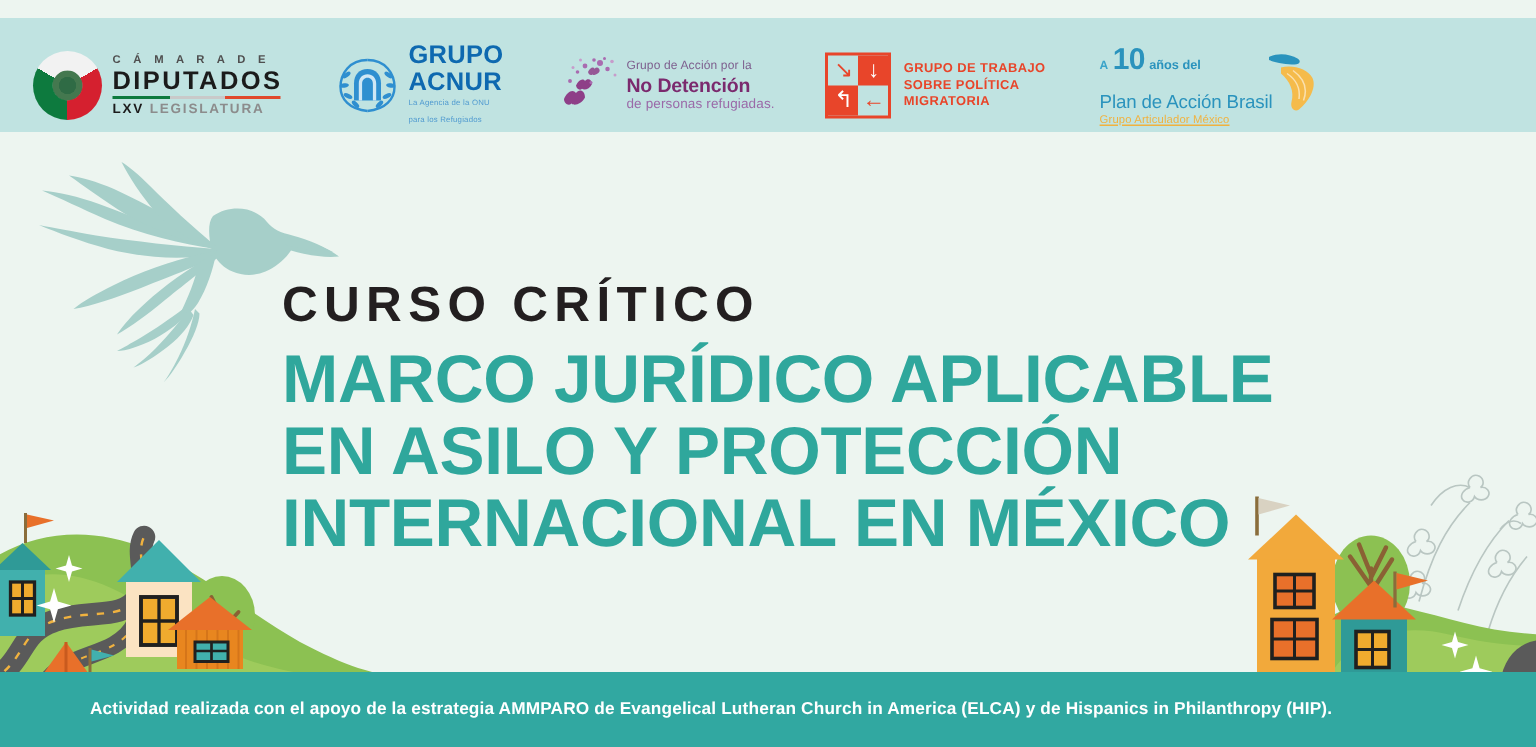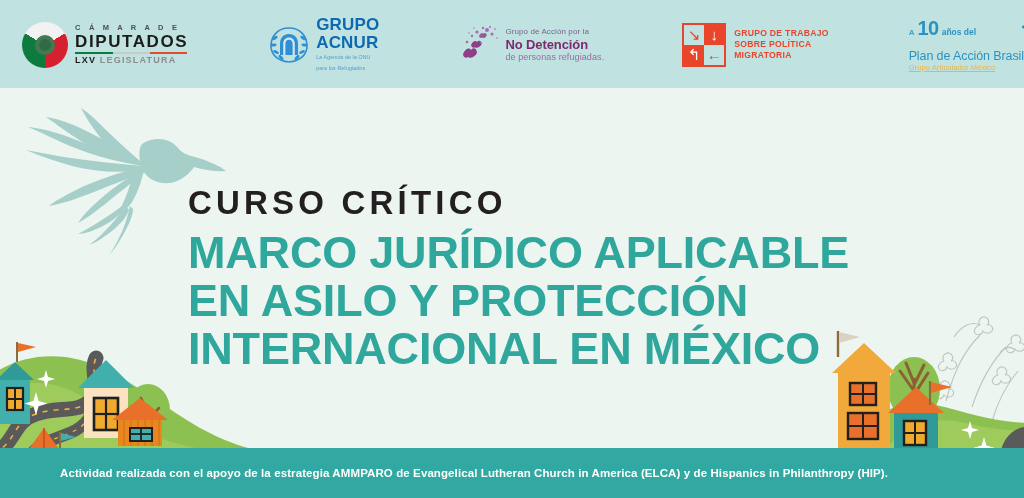--- a/index.html
+++ b/index.html
@@ -5,23 +5,23 @@
   html,body{margin:0;padding:0;}
   body{
     width:1024px;height:498px;overflow:hidden;
     font-family:"Liberation Sans", sans-serif;
     background:#edf5f0;
   }
   .poster{position:relative;width:1024px;height:498px;overflow:hidden;background:#edf5f0;}
 
   
   .logo-band{
-    position:absolute;left:0;top:0;width:1024px;height:89px;
+    position:absolute;left:0;top:12px;width:1024px;height:89px;
     background:#c0e3e1;
-    display:flex;align-items:center;justify-content:space-between;
+    display:flex;align-items:center;
   }
   .logo{position:relative;display:flex;align-items:center;}
 
   
   .cd{margin-left:22px;}
   .cd-seal{position:relative;width:46px;height:46px;border-radius:50%;
      background:conic-gradient(from 180deg,#0d7a3e 0deg 120deg,#f2f2f2 120deg 240deg,#d5202f 240deg 360deg);
      flex:0 0 auto;}
   .cd-seal:after{content:"";position:absolute;left:50%;top:50%;width:20px;height:20px;
      transform:translate(-50%,-50%);border-radius:50%;

